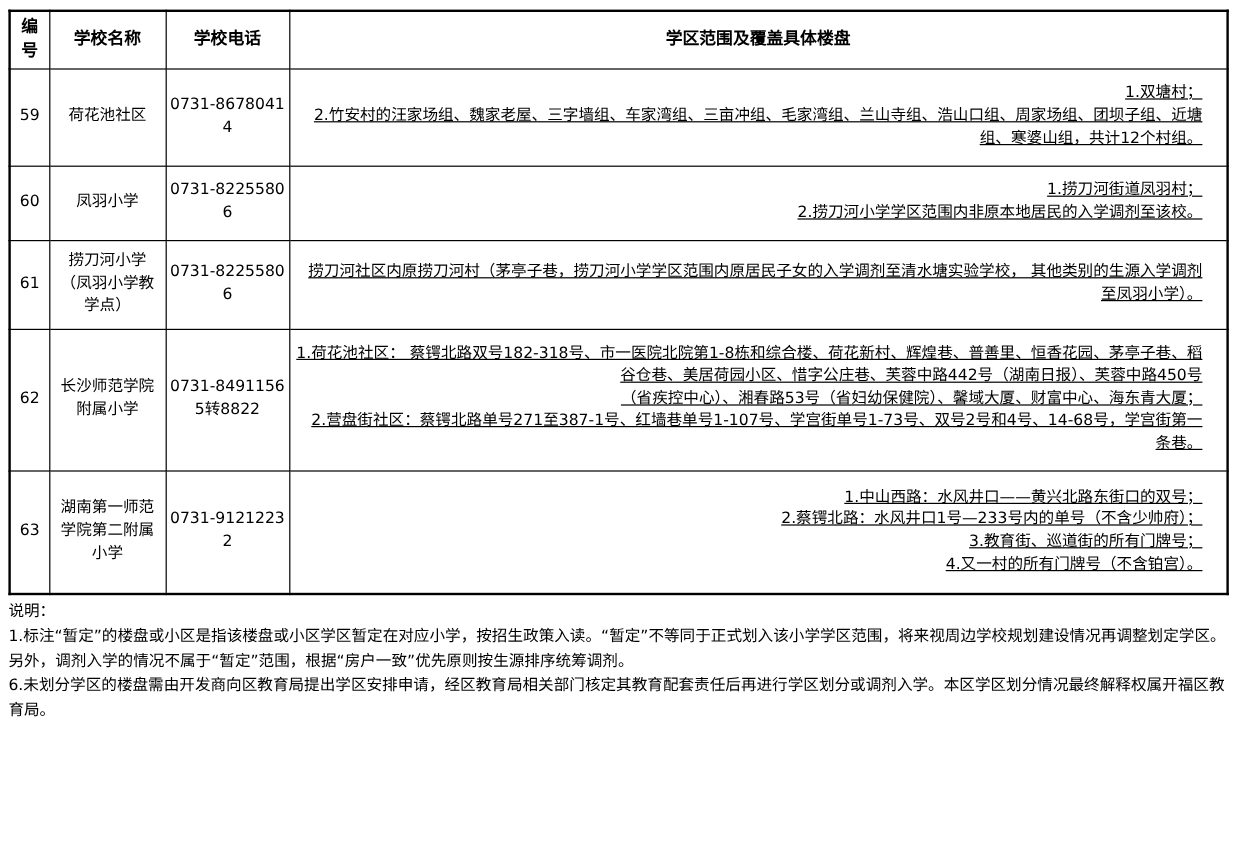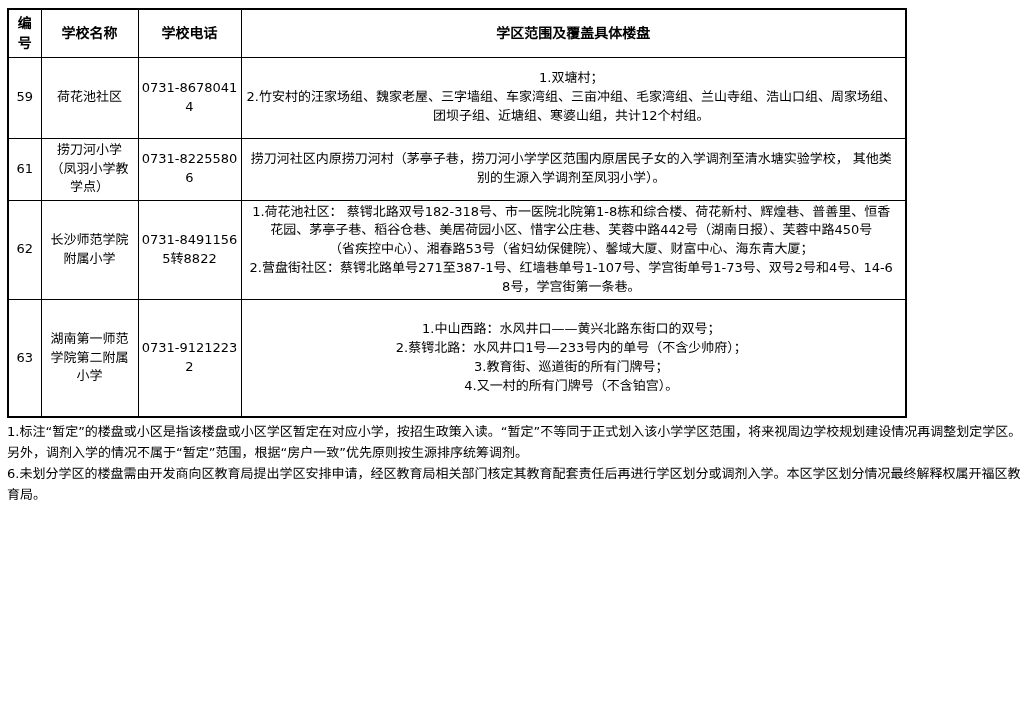--- a/index.html
+++ b/index.html
@@ -10,21 +10,21 @@
     font-family: "DejaVu Sans", "Liberation Sans", sans-serif;
   }
   .page {
     width: 1031px;
     box-sizing: border-box;
     padding: 8px 7px 6px 7px;
   }
   table.district-table {
     border-collapse: collapse;
     table-layout: fixed;
-    width: 900px;
+    width: 1017px;
     border: 2px solid #000;
   }
   .district-table th,
   .district-table td {
     border: 1px solid #000;
     vertical-align: middle;
     font-size: 13px;
     line-height: 1.45;
     padding: 2px 3px;
     box-sizing: border-box;
@@ -37,24 +37,25 @@
     height: 48px;
   }
   .col-id    { width: 33px; }
   .col-name  { width: 97px; }
   .col-phone { width: 103px; }
   .col-scope { width: auto; }
   td.c-id, td.c-name, td.c-phone {
     text-align: center;
   }
   td.c-scope {
-    text-align: center;
+    text-align: right;
     padding-left: 5px;
-    padding-right: 9px;
+    padding-right: 20px;
     white-space: pre-line;
+    text-decoration: underline;
   }
   tbody tr:nth-child(1) td { height: 81px; }
   tbody tr:nth-child(2) td { height: 62px; }
   tbody tr:nth-child(3) td { height: 74px; }
   tbody tr:nth-child(4) td { height: 118px; }
   tbody tr:nth-child(5) td { height: 103px; }
   tbody tr:nth-child(6) td { height: 73px; }
   .notes {
     margin-top: 4px;
     font-size: 13px;
@@ -86,20 +87,27 @@
     </thead>
     <tbody>
       <tr>
         <td class="c-id">59</td>
         <td class="c-name">荷花池社区</td>
         <td class="c-phone">0731-86780414</td>
         <td class="c-scope">1.双塘村；
 2.竹安村的汪家场组、魏家老屋、三字墙组、车家湾组、三亩冲组、毛家湾组、兰山寺组、浩山口组、周家场组、团坝子组、近塘组、寒婆山组，共计12个村组。</td>
       </tr>
       <tr>
+        <td class="c-id">60</td>
+        <td class="c-name">凤羽小学</td>
+        <td class="c-phone">0731-82255806</td>
+        <td class="c-scope">1.捞刀河街道凤羽村；
+2.捞刀河小学学区范围内非原本地居民的入学调剂至该校。</td>
+      </tr>
+      <tr>
         <td class="c-id">61</td>
         <td class="c-name">捞刀河小学（凤羽小学教学点）</td>
         <td class="c-phone">0731-82255806</td>
         <td class="c-scope">捞刀河社区内原捞刀河村（茅亭子巷，捞刀河小学学区范围内原居民子女的入学调剂至清水塘实验学校， 其他类别的生源入学调剂至凤羽小学）。</td>
       </tr>
       <tr>
         <td class="c-id">62</td>
         <td class="c-name">长沙师范学院附属小学</td>
         <td class="c-phone">0731-84911565转8822</td>
         <td class="c-scope">1.荷花池社区： 蔡锷北路双号182-318号、市一医院北院第1-8栋和综合楼、荷花新村、辉煌巷、普善里、恒香花园、茅亭子巷、稻谷仓巷、美居荷园小区、惜字公庄巷、芙蓉中路442号（湖南日报）、芙蓉中路450号
@@ -112,17 +120,18 @@
         <td class="c-phone">0731-91212232</td>
         <td class="c-scope">1.中山西路：水风井口——黄兴北路东街口的双号；
 2.蔡锷北路：水风井口1号—233号内的单号（不含少帅府）；
 3.教育街、巡道街的所有门牌号；
 4.又一村的所有门牌号（不含铂宫）。</td>
       </tr>
     </tbody>
   </table>
 
   <div class="notes">
+    <div class="note-title">说明：</div>
     <div class="note-item">1.标注“暂定”的楼盘或小区是指该楼盘或小区学区暂定在对应小学，按招生政策入读。“暂定”不等同于正式划入该小学学区范围，将来视周边学校规划建设情况再调整划定学区。另外，调剂入学的情况不属于“暂定”范围，根据“房户一致”优先原则按生源排序统筹调剂。</div>
     <div class="note-item">6.未划分学区的楼盘需由开发商向区教育局提出学区安排申请，经区教育局相关部门核定其教育配套责任后再进行学区划分或调剂入学。本区学区划分情况最终解释权属开福区教育局。</div>
   </div>
 
 </div>
 
 </body></html>

